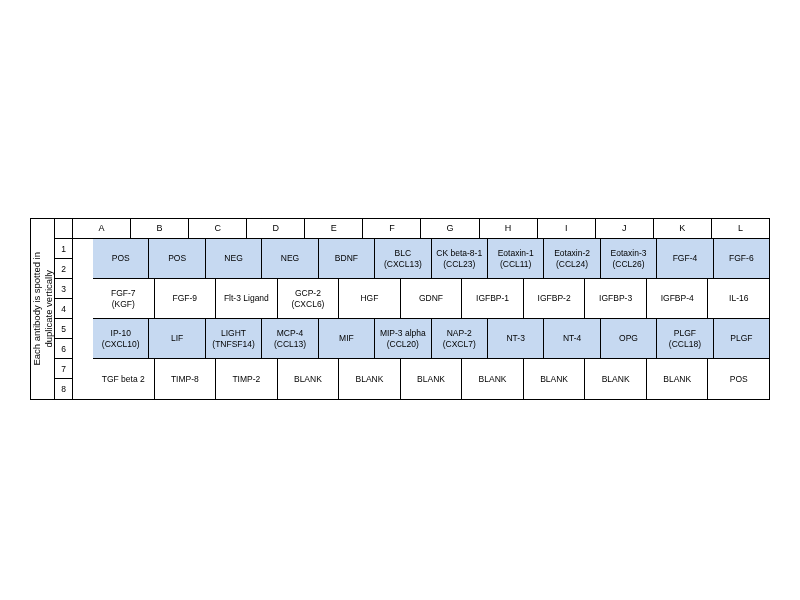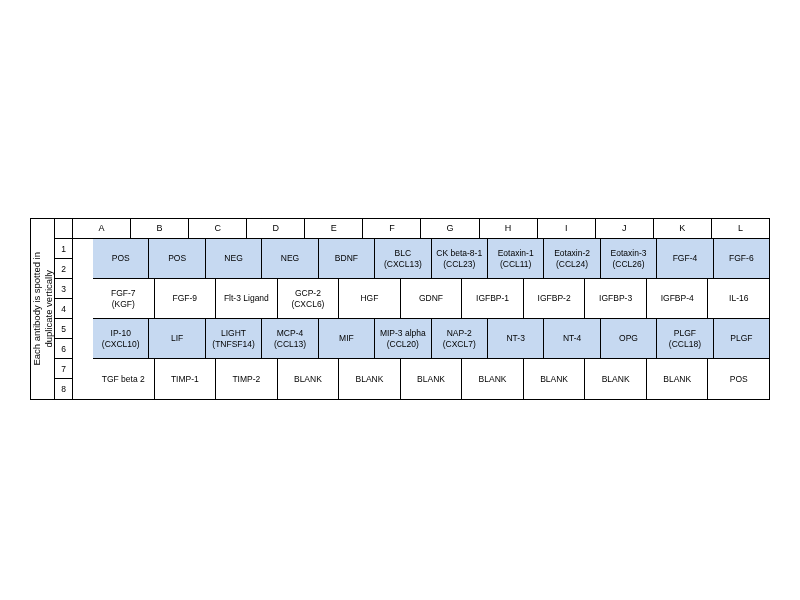--- a/index.html
+++ b/index.html
@@ -298,21 +298,21 @@
           <span class="l2"></span>
         </div>
     </div>
 
     <div class="grid-row data last-row">
       <div class="cell white">
           <span>TGF beta 2</span>
           <span class="l2"></span>
         </div>
       <div class="cell white">
-          <span>TIMP-1</span>
+          <span>TIMP-8</span>
           <span class="l2"></span>
         </div>
       <div class="cell white">
           <span>TIMP-2</span>
           <span class="l2"></span>
         </div>
       <div class="cell white">
           <span>BLANK</span>
           <span class="l2"></span>
         </div>

